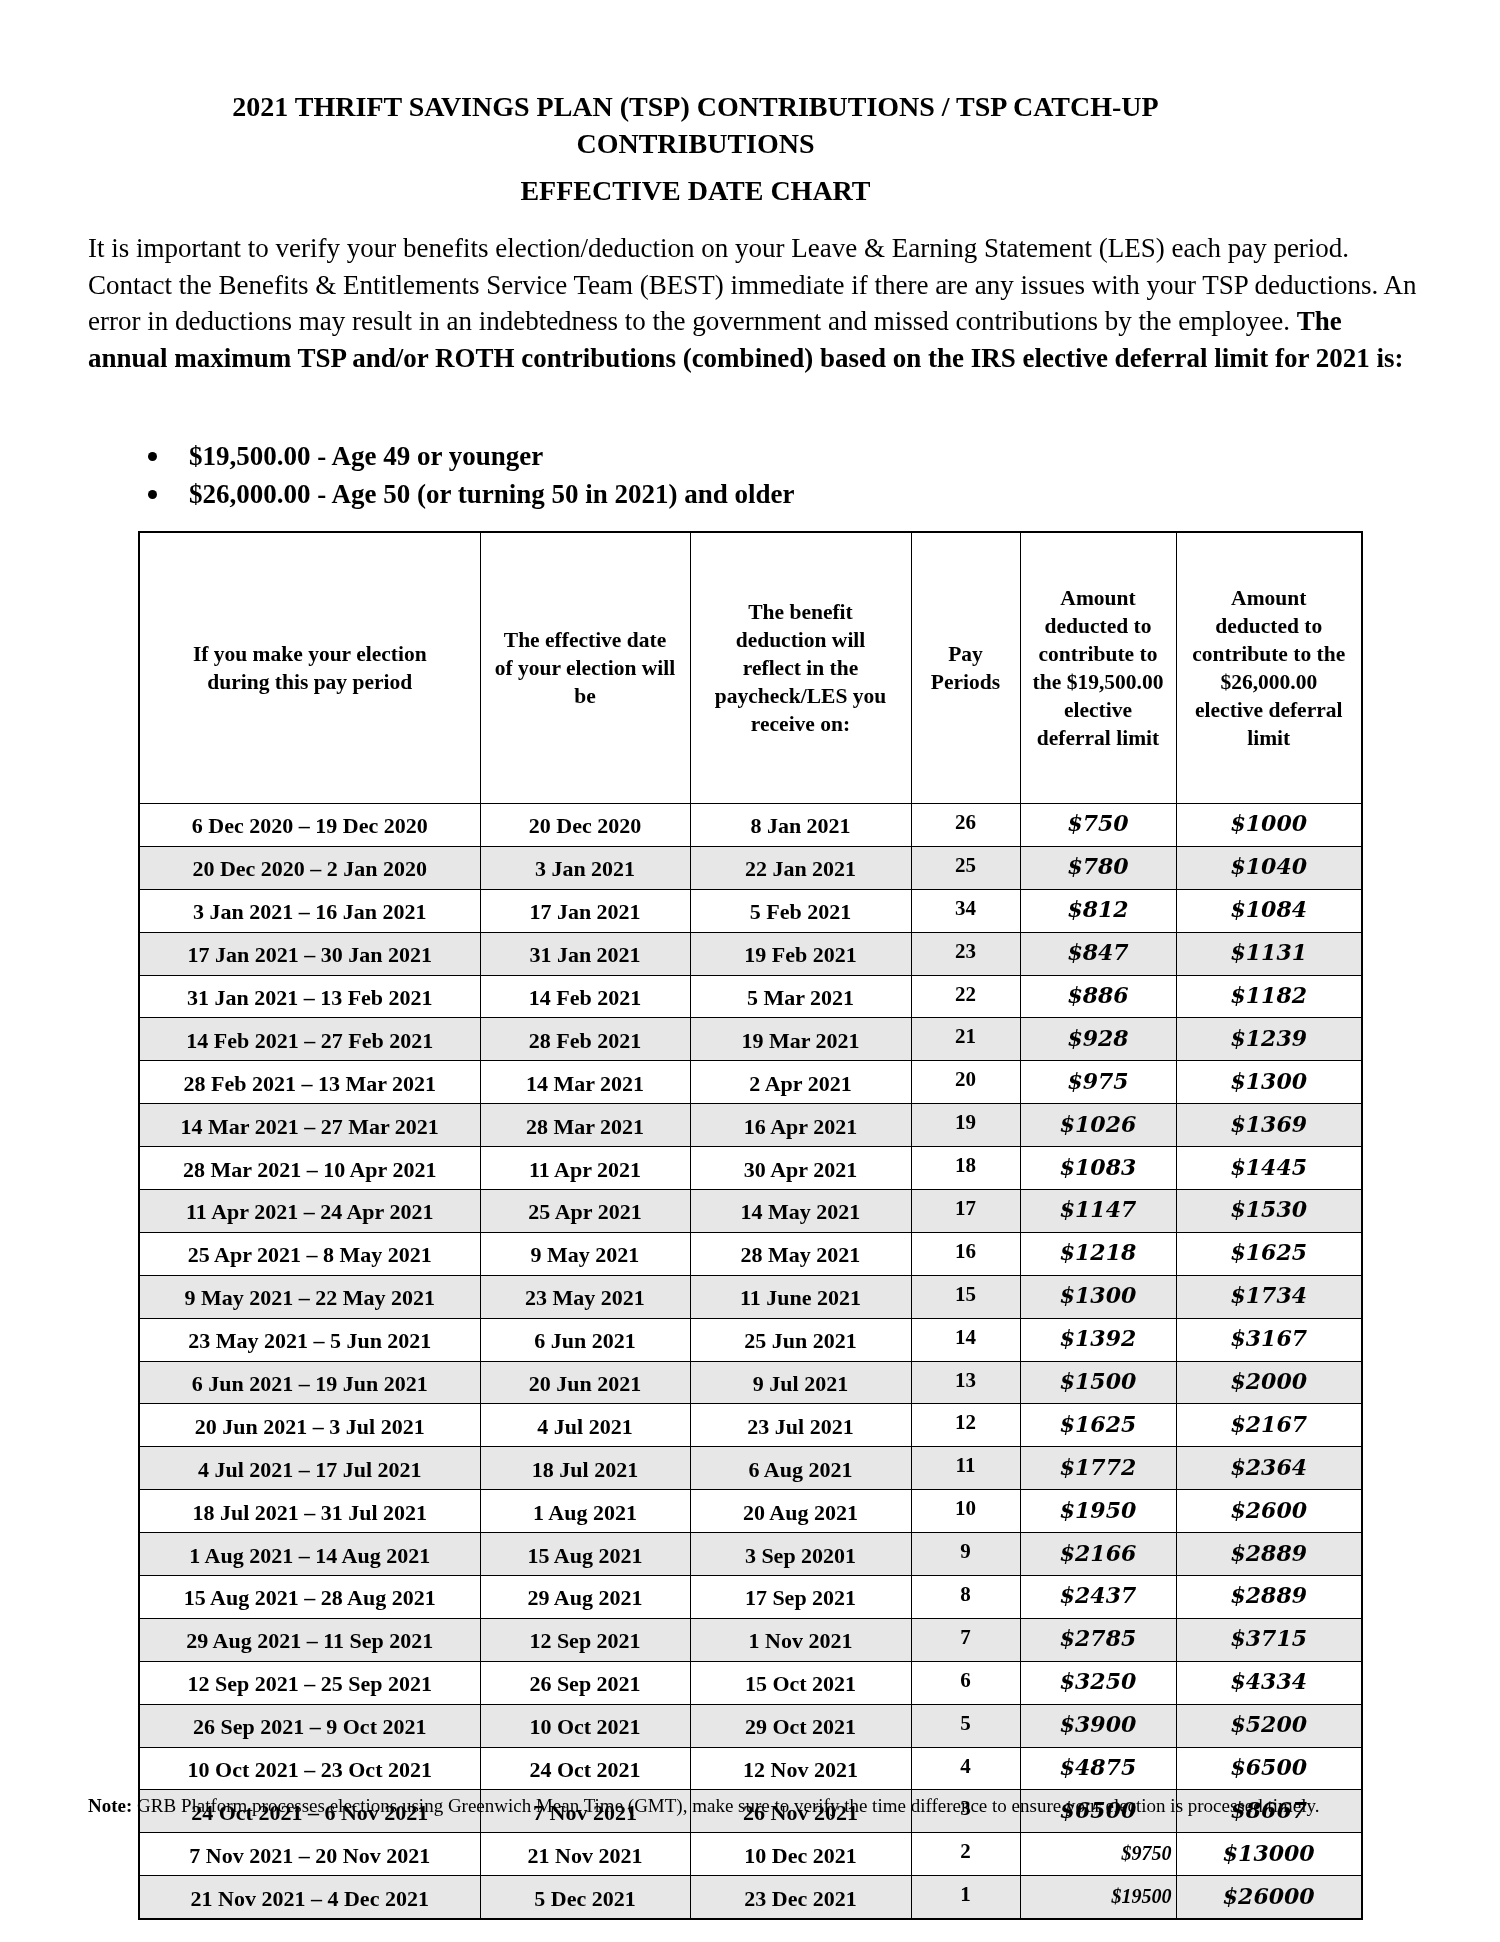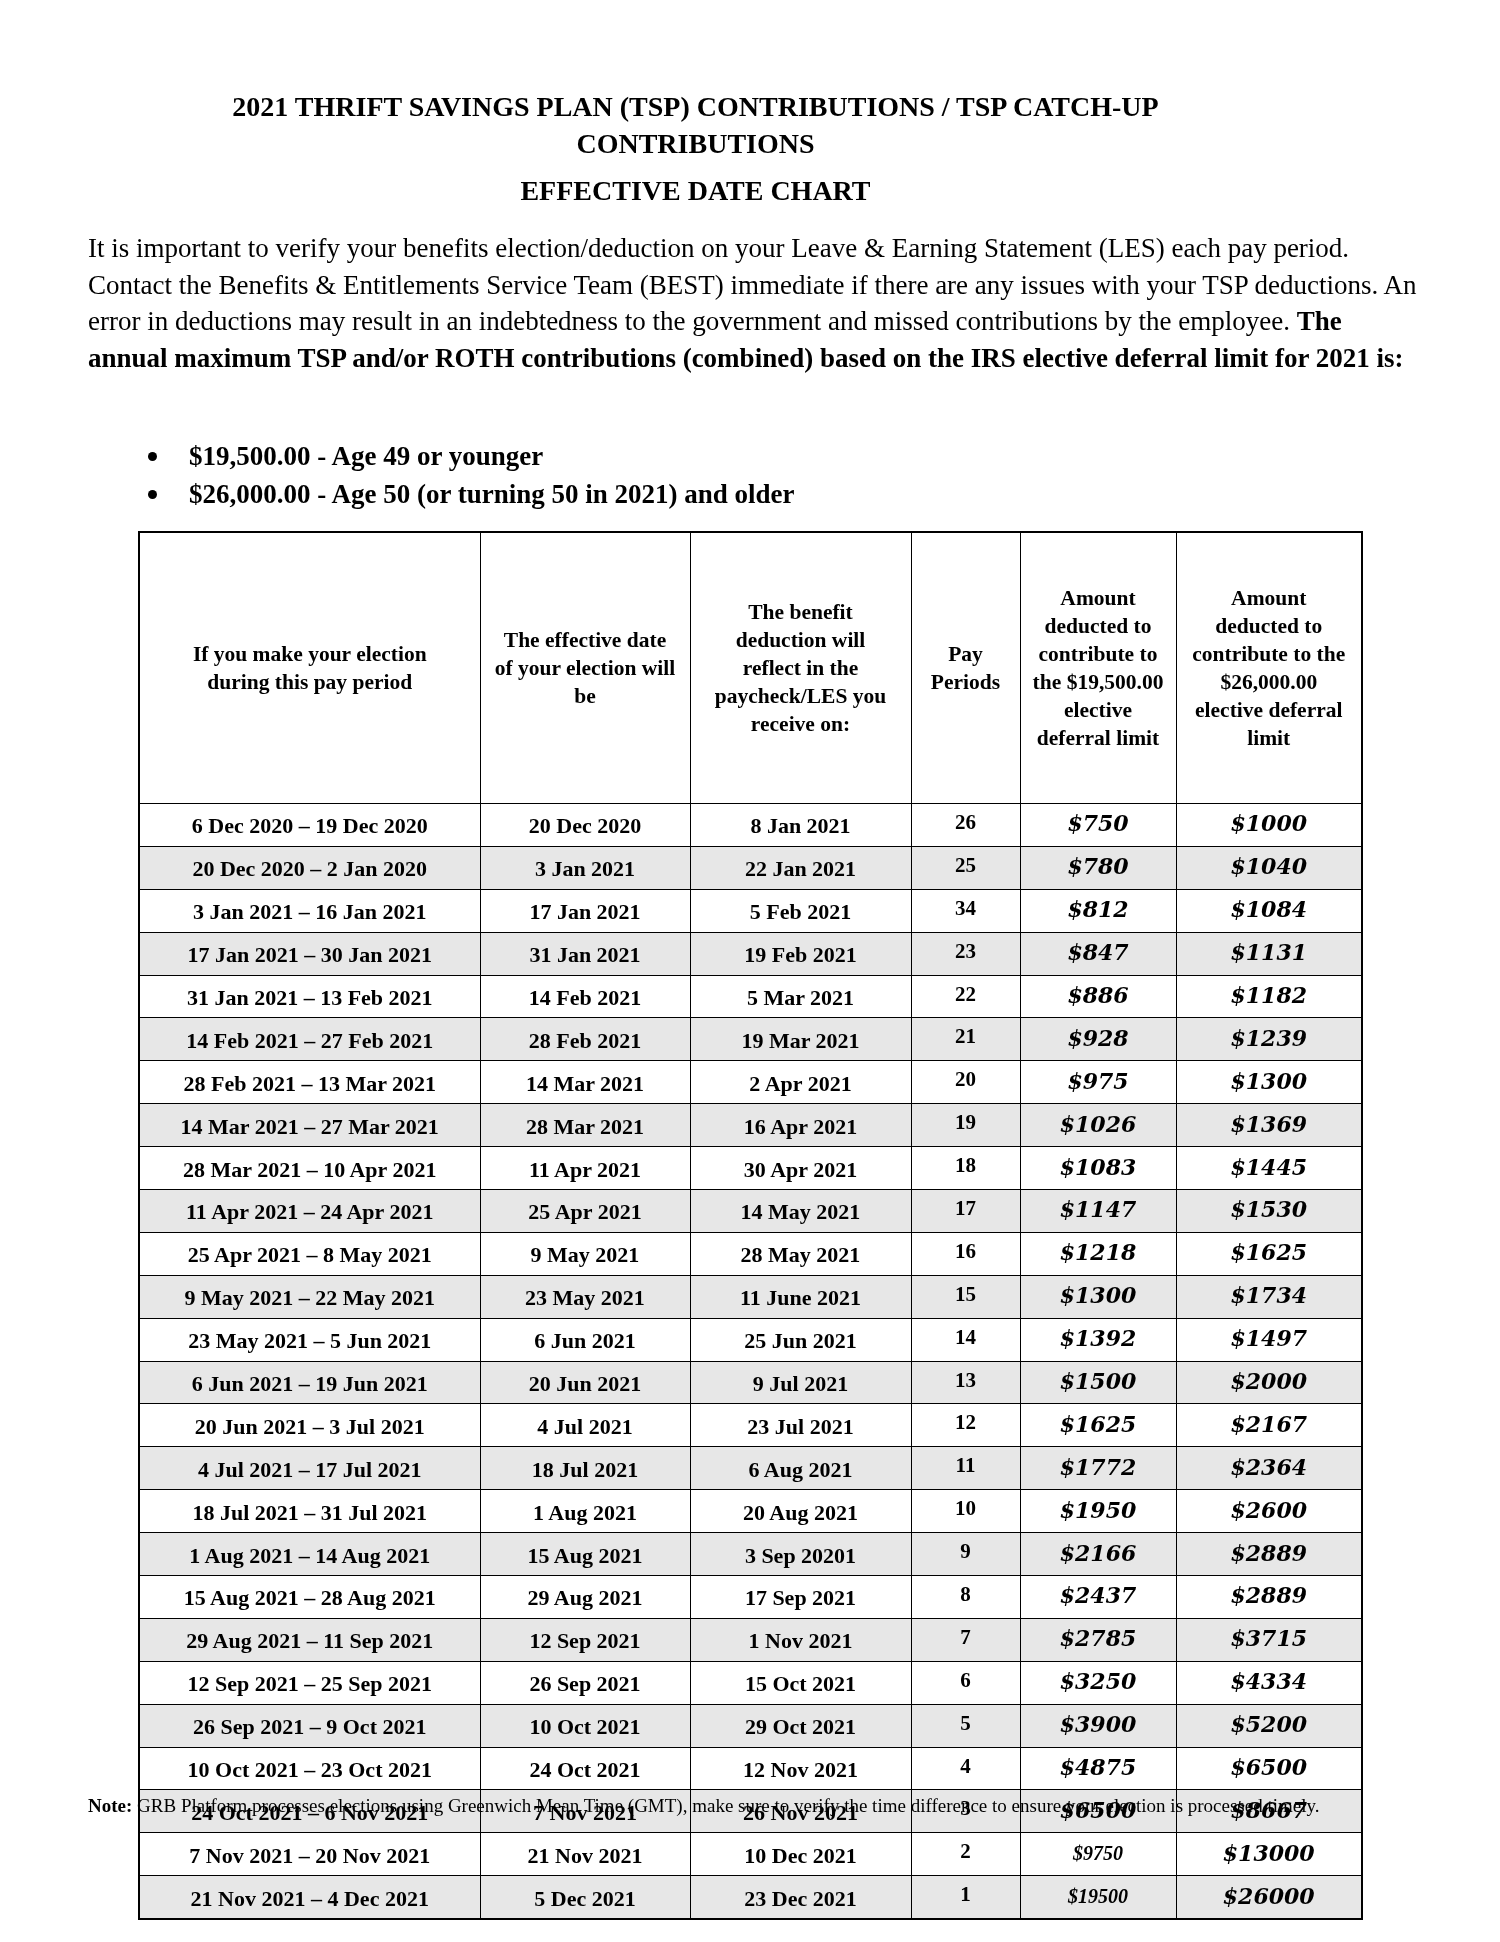--- a/index.html
+++ b/index.html
@@ -37,21 +37,21 @@
     border: 1.5px solid #000; text-align: center; vertical-align: middle;
     font-weight: bold; padding: 0 4px;
   }
   table.chart { border: 2.5px solid #000; }
   table.chart th {
     height: 262px; font-size: 21.5px; line-height: 28px;
   }
   table.chart td { height: 35.9px; font-size: 22px; line-height: 26px; padding-top: 3px; }
   table.chart tr.alt td { background: #e7e7e7; }
   table.chart td.amt { font-family: "DejaVu Serif", serif; font-size: 22px; padding-top: 0; padding-bottom: 3px; font-style: italic; }
-  table.chart td.amt.small { font-family: "Liberation Serif", serif; font-size: 20px; }
+  table.chart td.amt.small { font-family: "Liberation Serif", serif; font-size: 20px; text-align: right; }
   table.chart td.pp { padding-top: 0; padding-bottom: 6px; font-size: 21px; }
   .note {
     position: absolute; left: 88px; top: 1793px; width: 1330px;
     font-size: 19px; line-height: 26px; margin: 0;
   }
 </style>
 </head>
 <body>
 
 <div class="title" id="title-main">
@@ -182,21 +182,21 @@
         <td class="pp">15</td>
         <td class="amt">$1300</td>
         <td class="amt">$1734</td>
       </tr>
       <tr>
         <td>23 May 2021 – 5 Jun 2021</td>
         <td>6 Jun 2021</td>
         <td>25 Jun 2021</td>
         <td class="pp">14</td>
         <td class="amt">$1392</td>
-        <td class="amt">$1497</td>
+        <td class="amt">$3167</td>
       </tr>
       <tr class="alt">
         <td>6 Jun 2021 – 19 Jun 2021</td>
         <td>20 Jun 2021</td>
         <td>9 Jul 2021</td>
         <td class="pp">13</td>
         <td class="amt">$1500</td>
         <td class="amt">$2000</td>
       </tr>
       <tr>

